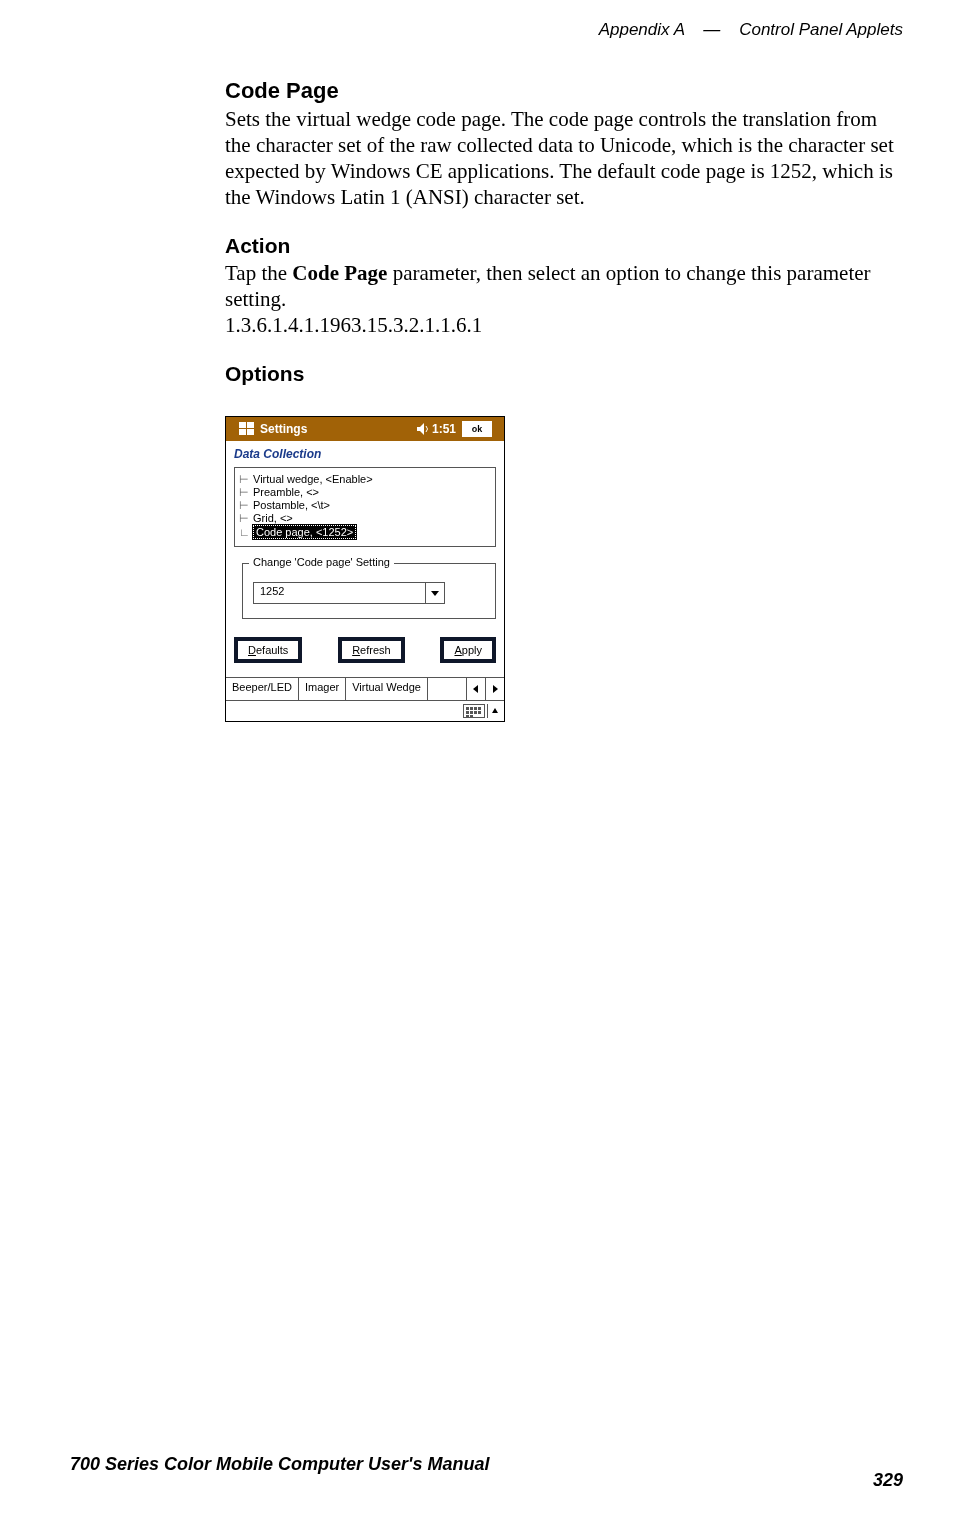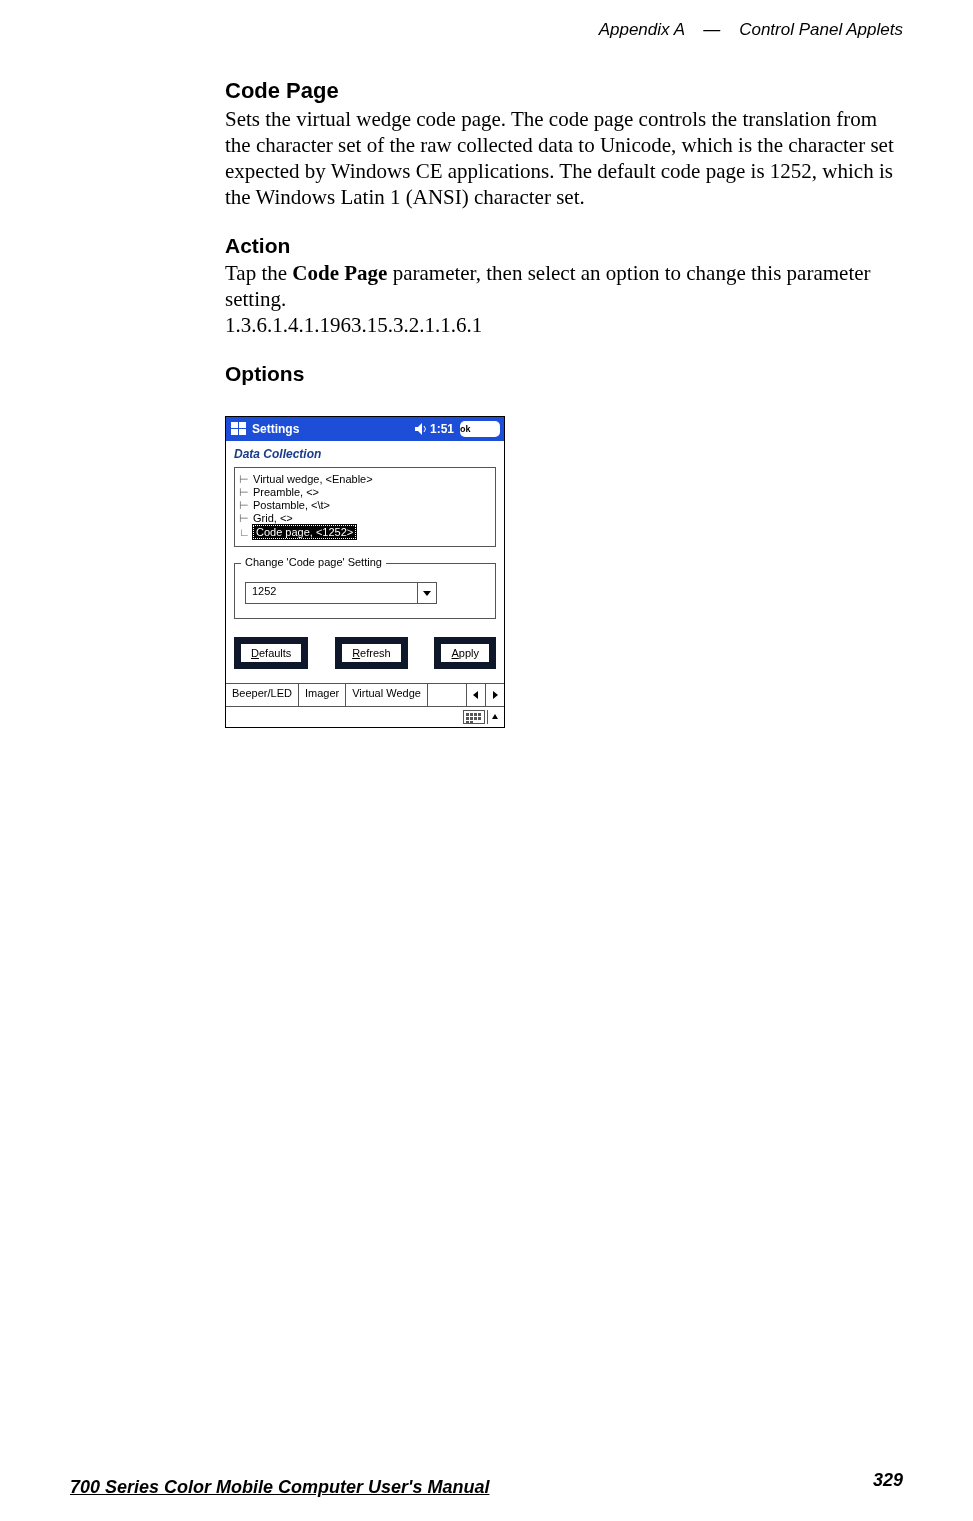--- a/index.html
+++ b/index.html
@@ -50,27 +50,26 @@
     font-size: 21px;
     line-height: 1.24;
     margin: 0 0 0 0;
   }
   .bold { font-weight: bold; }
   .ital { font-style: italic; }
 
   
   .footer-left {
     position: absolute;
-    bottom: 23px;
+    bottom: 46px;
     left: 70px;
     font-family: Verdana, Arial, sans-serif;
     font-weight: bold;
     font-style: italic;
     font-size: 18px;
-    text-decoration: underline;
   }
   .footer-right {
     position: absolute;
     bottom: 30px;
     right: 70px;
     font-family: Verdana, Arial, sans-serif;
     font-weight: bold;
     font-style: italic;
     font-size: 18px;
   }
@@ -79,48 +78,48 @@
   .shot {
     position: relative;
     margin-top: 30px;
     width: 278px;
     border: 1px solid #000;
     font-family: Tahoma, Verdana, sans-serif;
     font-size: 11px;
     background: #fff;
   }
   .titlebar {
-    background: #1d4ed8;
+    background: #a16207;
     color: #fff;
     display: flex;
     align-items: center;
     height: 24px;
-    padding: 0 4px;
+    padding: 0 12px;
     font-weight: bold;
     font-size: 12px;
   }
   .startflag {
     width: 18px; height: 18px;
     margin-right: 4px;
     display: inline-block;
   }
   .titlebar .spacer { flex: 1; }
   .spk {
     width: 14px; height: 14px;
     display: inline-block;
     margin-right: 2px;
   }
   .okbtn {
-    width: 40px; height: 16px;
-    border-radius: 5px;
+    width: 30px; height: 16px;
+    border-radius: 0;
     background: #fff;
     color: #000;
     font-size: 9px;
     font-weight: bold;
-    text-align: left;
+    text-align: center;
     line-height: 16px;
     margin-left: 6px;
   }
   .sub-title {
     color: #1a3a8a;
     font-weight: bold;
     font-size: 12px;
     padding: 6px 8px 4px 8px;
     font-style: italic;
   }
@@ -145,21 +144,21 @@
   .tree-label { white-space: nowrap; }
   .selected {
     background: #000;
     color: #fff;
     padding: 0 2px;
     border: 1px dotted #fff;
     outline: 1px solid #000;
   }
   .groupbox {
     position: relative;
-    margin: 16px 8px 0 8px;
+    margin: 16px 8px 0 16px;
     border: 1px solid #555;
     padding: 18px 10px 14px 10px;
   }
   .groupbox-legend {
     position: absolute;
     top: -8px;
     left: 6px;
     background: #fff;
     padding: 0 4px;
     font-size: 11px;
@@ -181,21 +180,21 @@
     display: flex;
     align-items: center;
     justify-content: center;
   }
   .btnrow {
     display: flex;
     justify-content: space-between;
     margin: 18px 8px 0 8px;
   }
   .winbtn {
-    border: 7px solid #0f172a;
+    border: 4px solid #0f172a;
     padding: 3px 10px;
     font-size: 11px;
     background: #fff;
   }
   .winbtn u { text-decoration: underline; }
   .tabs {
     display: flex;
     align-items: stretch;
     border-top: 1px solid #555;
     margin-top: 14px;

